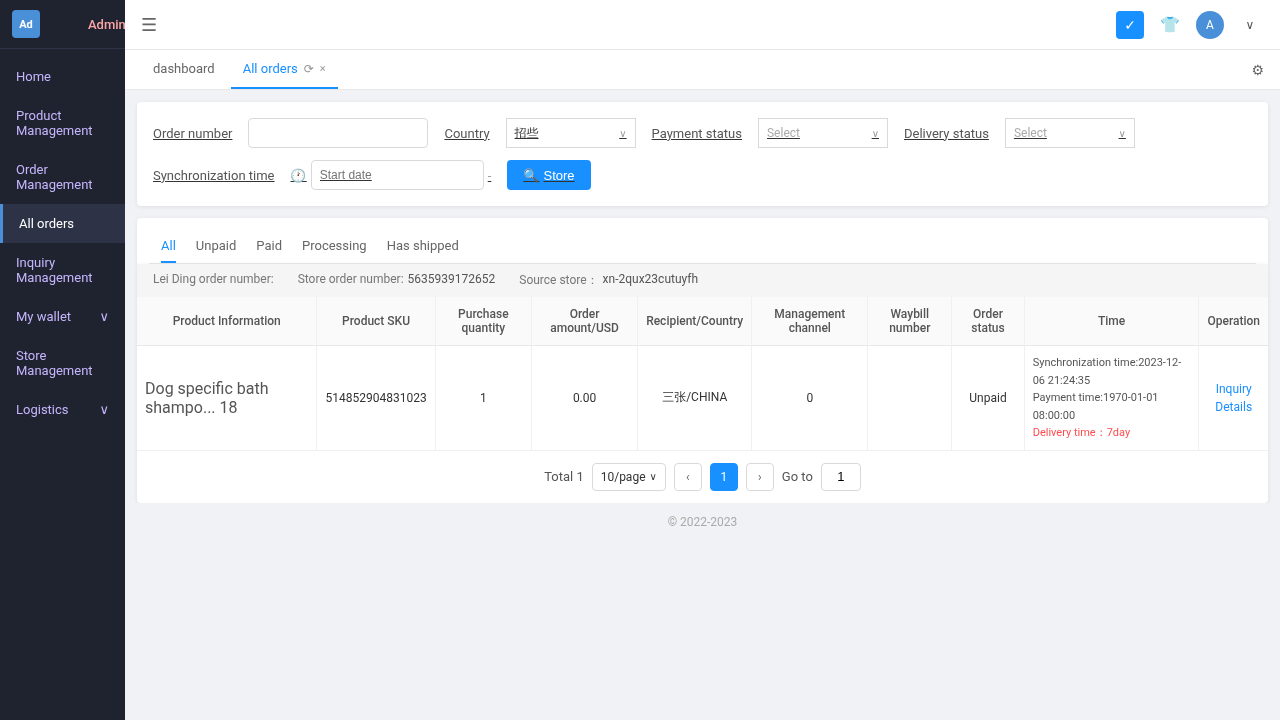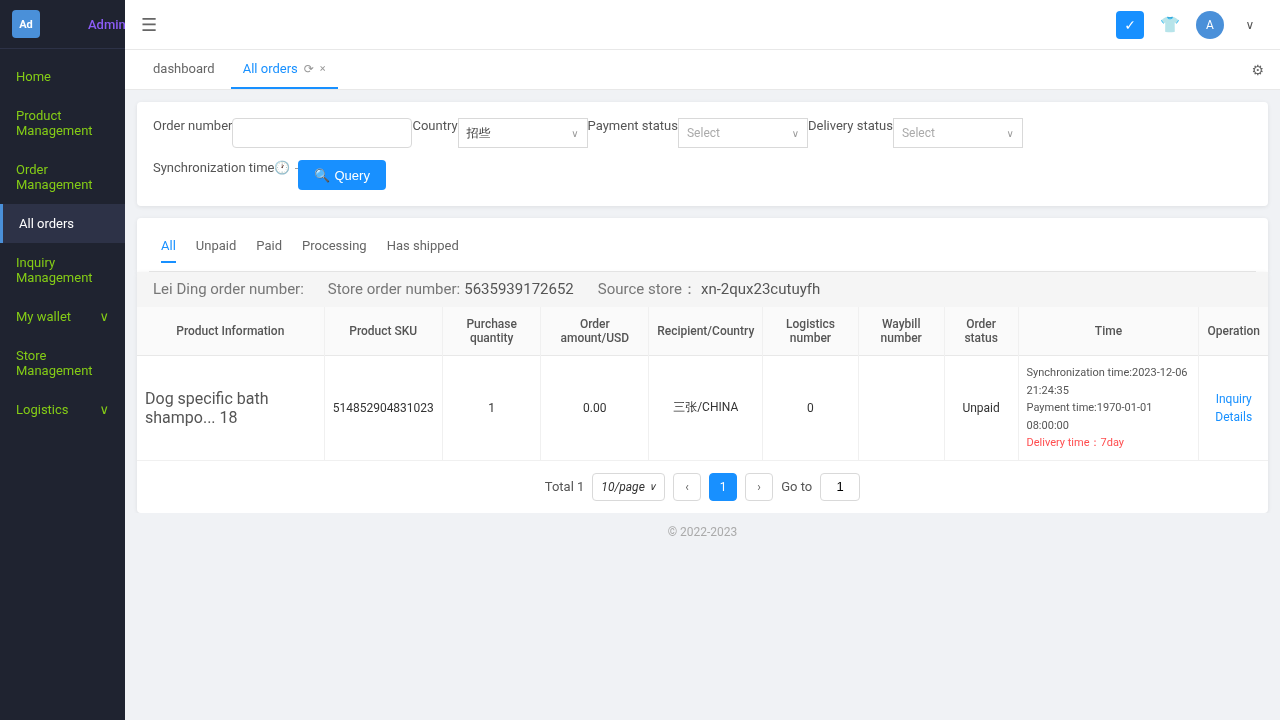--- a/index.html
+++ b/index.html
@@ -2,23 +2,23 @@
 <html><head>
   <meta charset="utf-8">
   <style>
     * { box-sizing: border-box; margin: 0; padding: 0; }
     body { font-family: -apple-system, BlinkMacSystemFont, 'Segoe UI', Roboto, sans-serif; font-size: 13px; background: #f0f2f5; color: #333; display: flex; height: 720px; overflow: hidden; }
 
     
     .sidebar { width: 125px; background: #1f2330; color: #ccc; display: flex; flex-direction: column; flex-shrink: 0; }
     .sidebar-header { display: flex; align-items: center; padding: 10px 12px; border-bottom: 1px solid #2d3247; gap: 40px; }
     .sidebar-logo { width: 28px; height: 28px; background: #4a90d9; border-radius: 4px; display: flex; align-items: center; justify-content: center; color: white; font-weight: bold; font-size: 11px; margin-right: 8px; flex-shrink: 0; }
-    .sidebar-title { color: #8b5cf6; font-size: 13px; font-weight: 500; }
+    .sidebar-title { color: #fca5a5; font-size: 13px; font-weight: 500; }
     .sidebar-nav { flex: 1; padding-top: 8px; }
-    .sidebar-item { padding: 12px 16px; cursor: pointer; color: #84cc16; font-size: 13px; transition: background 0.2s; }
+    .sidebar-item { padding: 12px 16px; cursor: pointer; color: #c4b5fd; font-size: 13px; transition: background 0.2s; }
     .sidebar-item.active { background: #2d3247; color: #fff; border-left: 3px solid #4a90d9; }
     .sidebar-item.has-arrow { display: flex; justify-content: space-between; align-items: center; }
 
     
     .main { flex: 1; display: flex; flex-direction: column; overflow: hidden; }
 
     
     .topbar { height: 50px; background: #fff; display: flex; align-items: center; padding: 0 16px; border-bottom: 1px solid #e8e8e8; justify-content: space-between; flex-shrink: 0; }
     .topbar-left { display: flex; align-items: center; }
     .hamburger { font-size: 18px; cursor: pointer; color: #666; margin-right: 16px; }
@@ -33,58 +33,58 @@
     .tabs-bar { background: #fff; padding: 0 16px; border-bottom: 1px solid #e8e8e8; display: flex; align-items: center; justify-content: space-between; height: 40px; flex-shrink: 0; }
     .tabs-list { display: flex; align-items: center; height: 100%; gap: 4px; }
     .tab-item { padding: 0 12px; height: 100%; display: flex; align-items: center; cursor: pointer; color: #666; font-size: 13px; border-bottom: 2px solid transparent; gap: 6px; }
     .tab-item.active { color: #1890ff; border-bottom: 2px solid #1890ff; }
     .tab-close { font-size: 11px; color: #999; cursor: pointer; }
     .tab-refresh { font-size: 12px; color: #999; }
     .settings-icon { color: #666; cursor: pointer; font-size: 14px; }
 
     
     .filter-panel { background: #fff; margin: 12px; padding: 16px; border-radius: 4px; box-shadow: 0 1px 4px rgba(0,0,0,0.08); }
-    .filter-row { display: flex; align-items: flex-start; flex-wrap: wrap; margin-bottom: 12px; }
+    .filter-row { display: flex; align-items: center; gap: 16px; flex-wrap: wrap; margin-bottom: 12px; text-decoration: underline; }
     .filter-row:last-child { margin-bottom: 0; }
     .filter-label { font-size: 13px; color: #555; white-space: nowrap; }
     .filter-input { height: 30px; border: 1px solid #d9d9d9; border-radius: 4px; padding: 0 8px; font-size: 12px; color: #333; outline: none; }
     .filter-select { height: 30px; border: 1px solid #d9d9d9; border-radius: 0; padding: 0 8px; font-size: 12px; color: #333; background: #fff; cursor: pointer; display: flex; align-items: center; gap: 4px; min-width: 120px; justify-content: space-between; }
     .filter-select-arrow { color: #999; font-size: 10px; }
     .date-range { display: flex; align-items: center; gap: 4px; }
     .date-input { height: 30px; border: 1px solid #d9d9d9; border-radius: 4px; padding: 0 8px; font-size: 12px; color: #aaa; outline: none; min-width: 110px; }
     .date-sep { color: #999; }
     .query-btn { height: 30px; background: #1890ff; color: #fff; border: none; border-radius: 4px; padding: 0 16px; cursor: pointer; font-size: 13px; display: flex; align-items: center; gap: 4px; }
 
     
-    .order-tabs { padding: 12px 12px 8px; display: flex; gap: 20px; border-bottom: 1px solid #e8e8e8; margin: 0 12px; background: #fff; border-radius: 4px 4px 0 0; }
+    .order-tabs { padding: 12px 12px 0; display: flex; gap: 20px; border-bottom: 1px solid #e8e8e8; margin: 0 12px; background: #fff; border-radius: 4px 4px 0 0; }
     .order-tab { padding: 8px 0; font-size: 13px; cursor: pointer; color: #666; border-bottom: 2px solid transparent; }
     .order-tab.active { color: #1890ff; border-bottom: 2px solid #1890ff; }
 
     
     .table-container { margin: 0 12px; background: #fff; border-radius: 0 0 4px 4px; box-shadow: 0 1px 4px rgba(0,0,0,0.08); }
-    .order-info-bar { background: #f5f5f5; padding: 8px 16px; font-size: 15px; color: #555; display: flex; gap: 24px; }
+    .order-info-bar { background: #f5f5f5; padding: 8px 16px; font-size: 12px; color: #555; display: flex; gap: 24px; }
     .order-info-bar span { display: inline-flex; gap: 4px; }
     .order-info-label { color: #777; }
     table { width: 100%; border-collapse: collapse; font-size: 12px; }
     thead tr { background: #fafafa; border-bottom: 1px solid #e8e8e8; }
     th { padding: 10px 8px; color: #555; font-weight: 500; text-align: center; border-right: 1px solid #f0f0f0; }
     th:last-child { border-right: none; }
     td { padding: 8px; text-align: center; border-right: 1px solid #f0f0f0; vertical-align: middle; color: #333; border-bottom: 1px solid #f0f0f0; }
     td:last-child { border-right: none; }
     .product-info { text-align: left; font-size: 16px; color: #555; }
     .time-cell { text-align: left; font-size: 11px; color: #555; line-height: 1.6; }
     .delivery-time { color: #ff4d4f; }
     .operation-cell { display: flex; flex-direction: column; align-items: center; gap: 4px; }
     .op-link { color: #1890ff; cursor: pointer; font-size: 12px; }
     .status-unpaid { color: #333; }
 
     
     .pagination { padding: 12px 16px; display: flex; align-items: center; justify-content: center; gap: 8px; font-size: 13px; }
     .pagination-total { color: #555; }
-    .page-size-select { height: 28px; border: 1px solid #d9d9d9; border-radius: 4px; padding: 0 8px; font-size: 12px; display: flex; align-items: center; gap: 4px; cursor: pointer; font-style: italic; }
+    .page-size-select { height: 28px; border: 1px solid #d9d9d9; border-radius: 4px; padding: 0 8px; font-size: 12px; display: flex; align-items: center; gap: 4px; cursor: pointer; }
     .page-btn { width: 28px; height: 28px; border: 1px solid #d9d9d9; border-radius: 4px; display: flex; align-items: center; justify-content: center; cursor: pointer; background: #fff; color: #666; font-size: 12px; }
     .page-btn.active { background: #1890ff; color: #fff; border-color: #1890ff; }
     .goto-label { color: #555; }
     .goto-input { width: 40px; height: 28px; border: 1px solid #d9d9d9; border-radius: 4px; text-align: center; font-size: 13px; outline: none; }
 
     
     .footer { text-align: center; padding: 12px; color: #aaa; font-size: 12px; background: #f0f2f5; }
   </style>
 </head>
 <body>
@@ -163,25 +163,26 @@
         <div class="filter-select" style="min-width:130px;">
           <span style="color:#aaa;">Select</span>
           <span class="filter-select-arrow">∨</span>
         </div>
       </div>
 
       <div class="filter-row">
         <span class="filter-label">Synchronization time</span>
         <div class="date-range">
           <span style="color:#aaa;font-size:13px;">🕐</span>
+          <input class="date-input" placeholder="Start date" style="">
           <span class="date-sep">-</span>
         </div>
         <button class="query-btn">
           <span>🔍</span>
-          <span>Query</span>
+          <span>Store</span>
         </button>
       </div>
     </div>
 
     <div style="margin: 0 12px; background: #fff; border-radius: 4px 4px 0 0; box-shadow: 0 1px 4px rgba(0,0,0,0.08);">
       <div class="order-tabs">
         <div class="order-tab active">All</div>
         <div class="order-tab">Unpaid</div>
         <div class="order-tab">Paid</div>
         <div class="order-tab">Processing</div>
@@ -206,21 +207,21 @@
       </div>
 
       <table>
         <thead>
           <tr>
             <th>Product Information</th>
             <th>Product SKU</th>
             <th>Purchase quantity</th>
             <th>Order amount/USD</th>
             <th>Recipient/Country</th>
-            <th>Logistics number</th>
+            <th>Management channel</th>
             <th>Waybill number</th>
             <th>Order status</th>
             <th>Time</th>
             <th>Operation</th>
           </tr>
         </thead>
         <tbody>
           <tr>
             <td>
               <div class="product-info">Dog specific bath shampo... 18</div>

